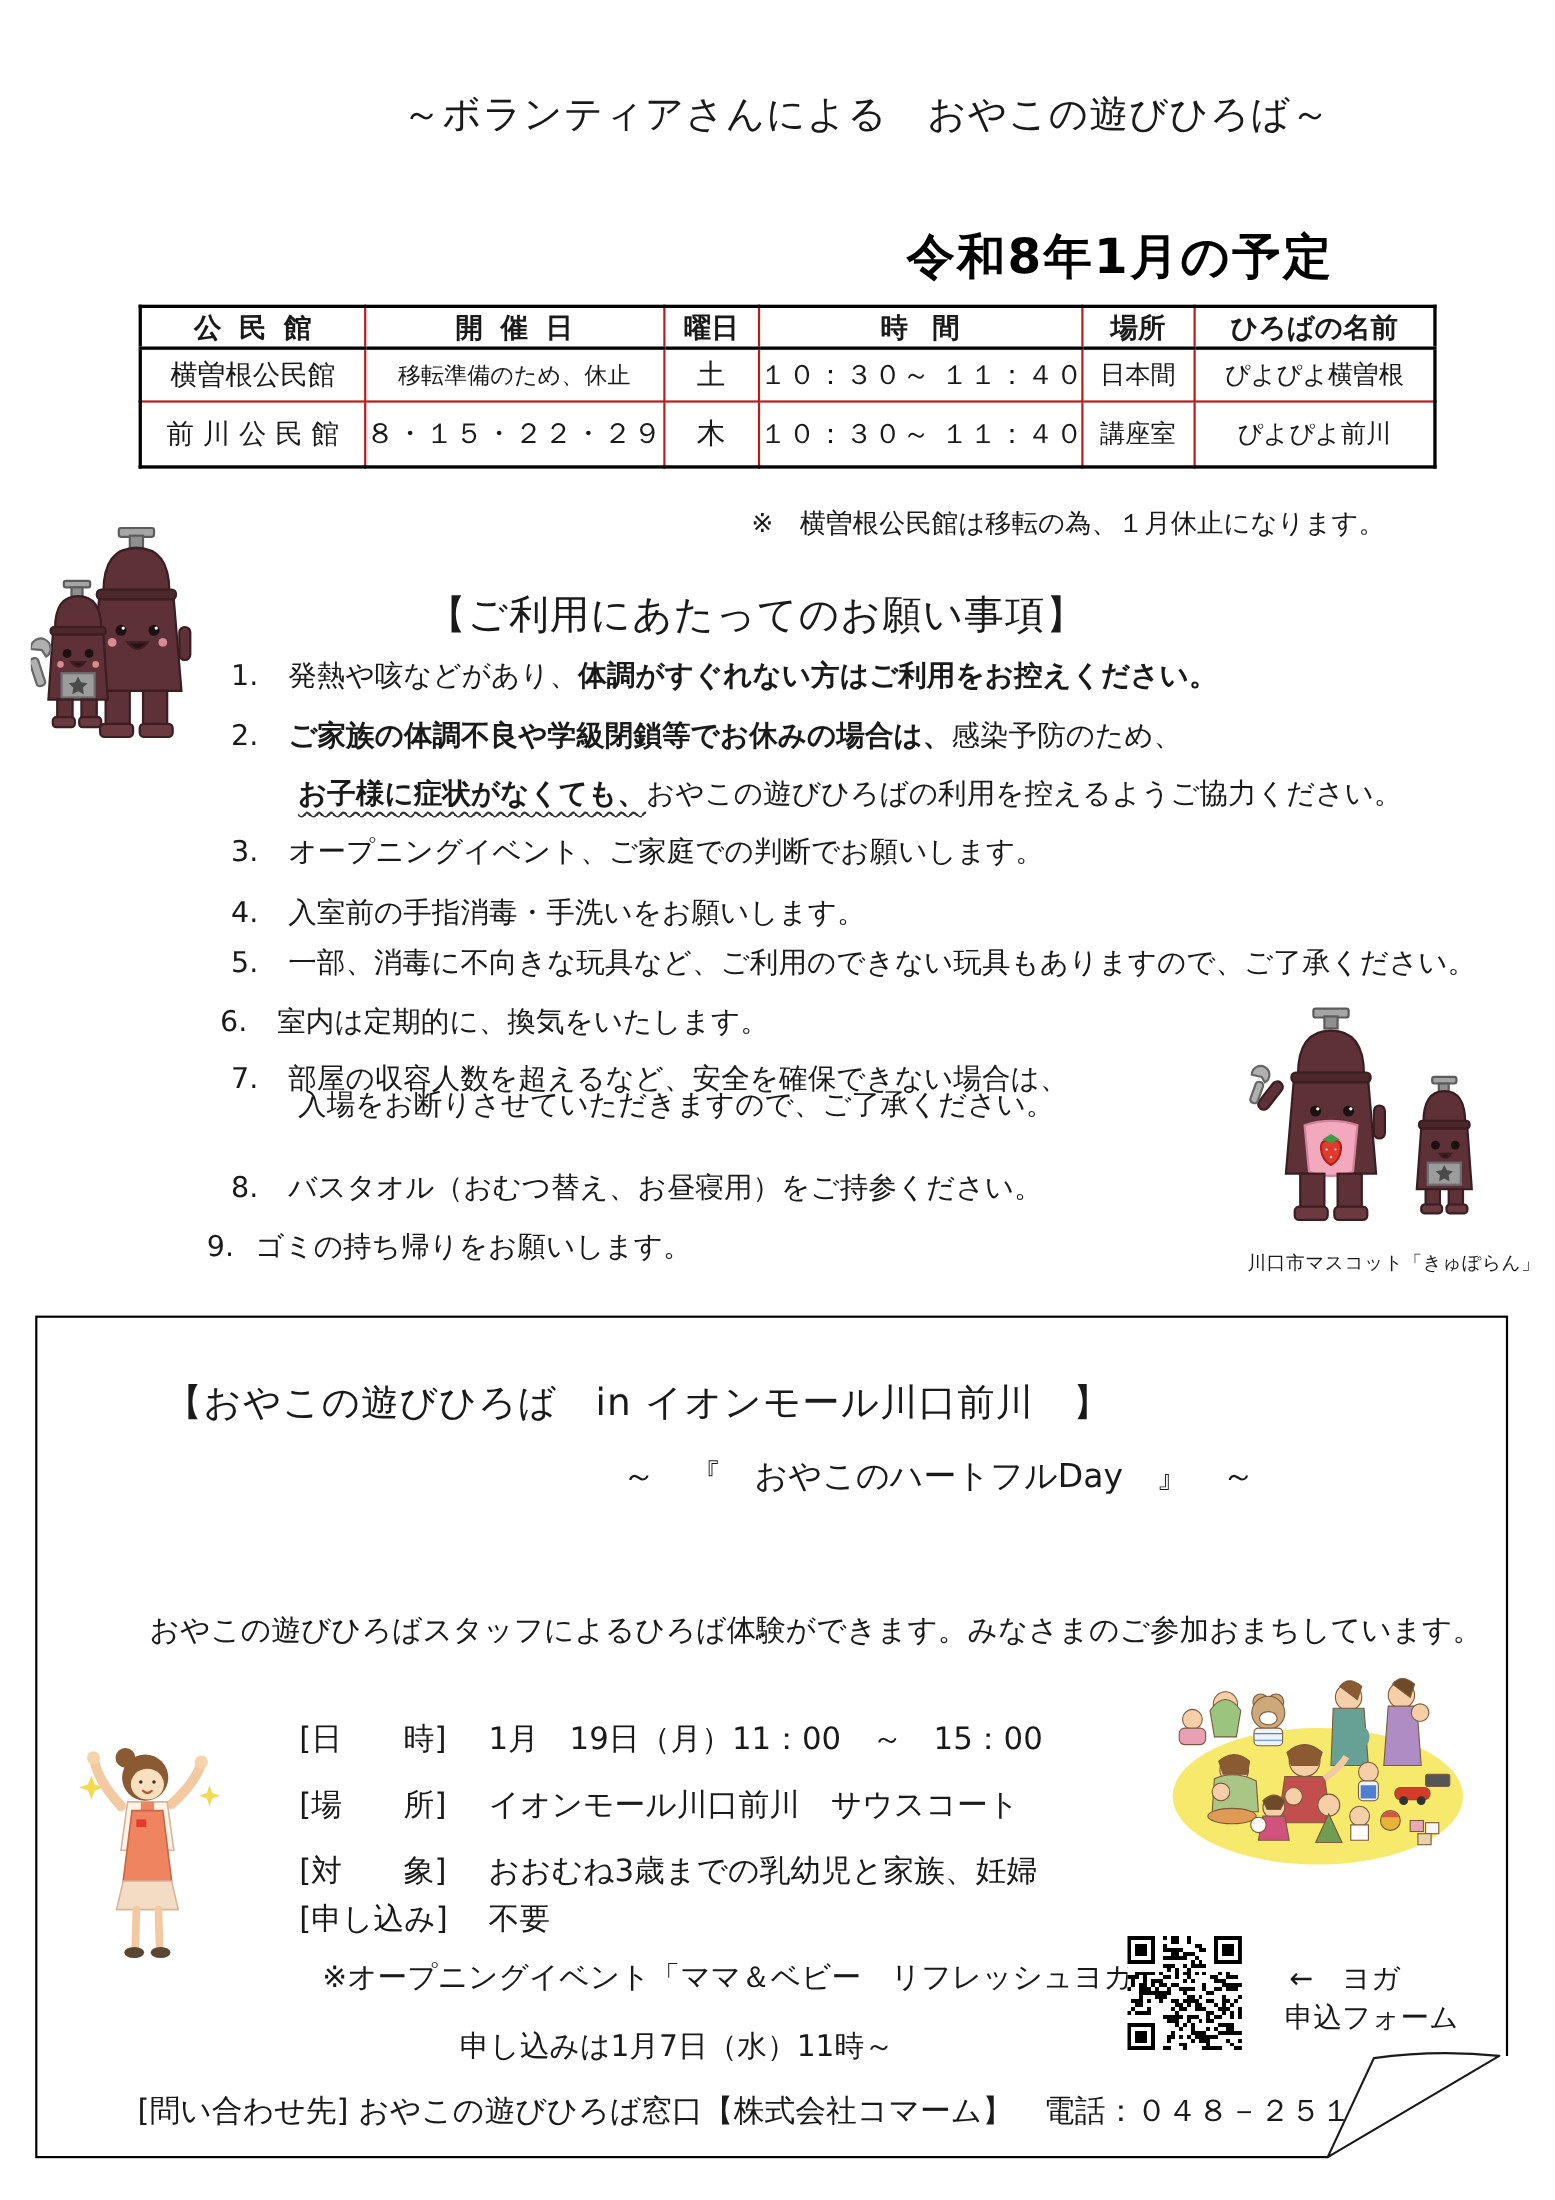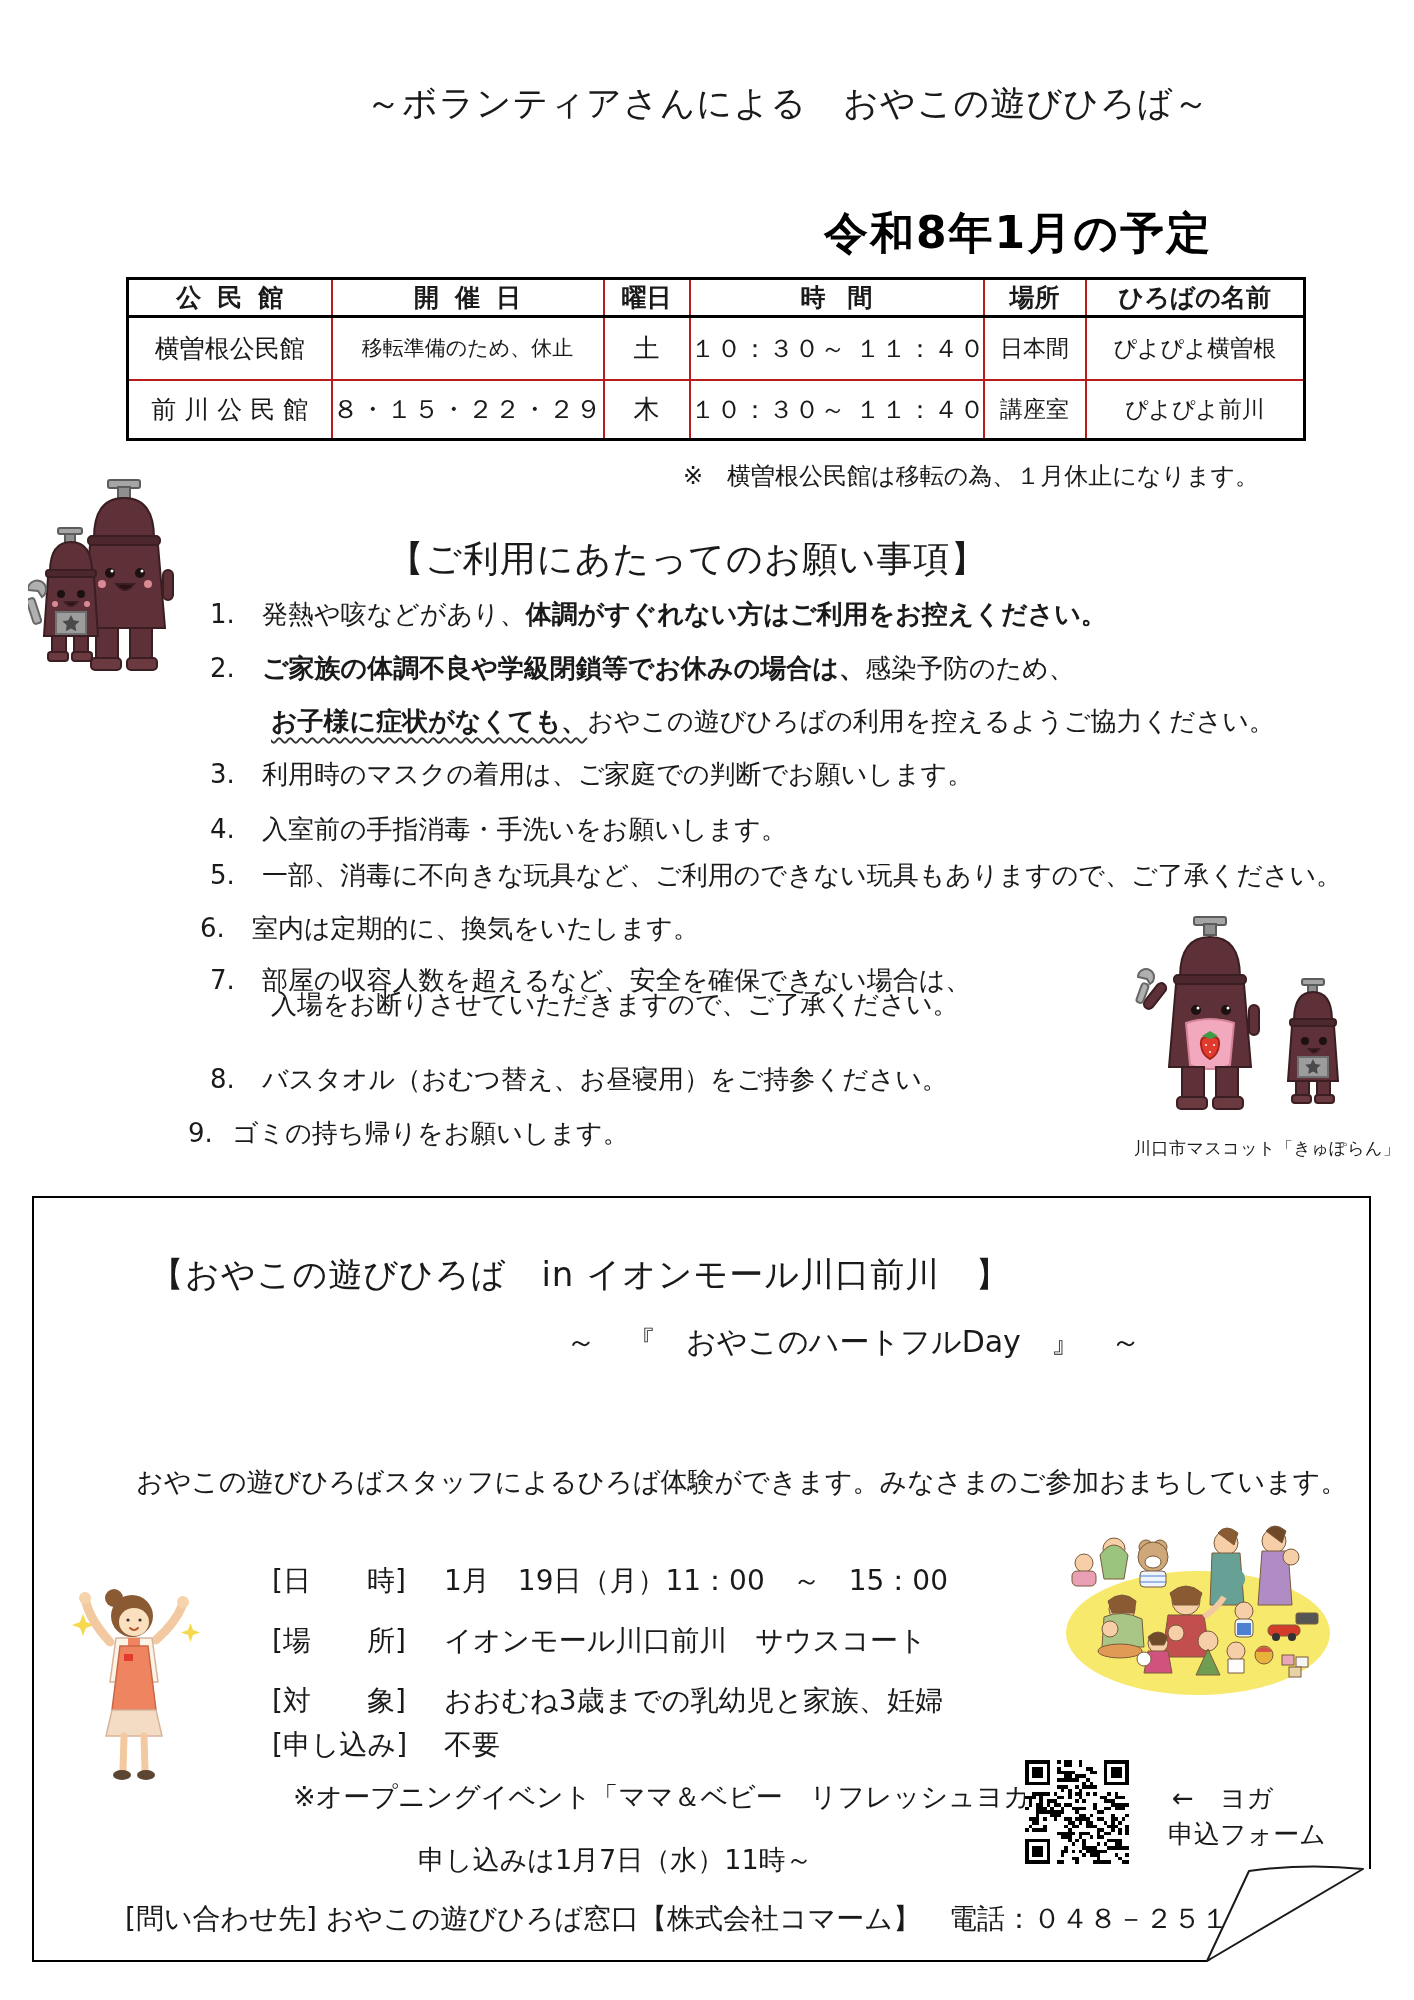--- a/index.html
+++ b/index.html
@@ -20,21 +20,21 @@
 
   .schedule-title { left:824px; top:204px; font-size:44px; font-weight:800; letter-spacing:2px; color:#000; }
 
   table.schedule { position:absolute; left:126px; top:277px; width:1177px; border-collapse:collapse;
                    table-layout:fixed; border:3px solid #000; }
   table.schedule th, table.schedule td { border:2px solid #b91c1c; text-align:center; vertical-align:middle;
                    overflow:hidden; white-space:nowrap; }
   table.schedule th { height:38px; font-size:25px; font-weight:600; border-bottom:3px solid #000; }
   th.sp3 { letter-spacing:16px; padding-left:16px; }
   th.sp2 { letter-spacing:22px; padding-left:22px; }
-  tr.r1 { height:63px; } tr.r2 { height:60px; }
+  tr.r1 { height:48px; } tr.r2 { height:60px; }
   td.c-name { font-size:25px; }
   td.c-name-sp { font-size:25px; letter-spacing:8px; padding-left:8px; }
   td.c-date1 { font-size:21px; }
   td.c-date2 { font-size:26px; letter-spacing:1px;margin-top:24px; }
   td.c-day { font-size:26px; }
   td.c-time { font-size:25px; letter-spacing:1px; }
   td.c-place { font-size:23px;border-radius:11px; }
   td.c-hiroba { font-size:23px; }
 
   .table-note { left:683px; top:460px; font-size:24px; }
@@ -163,21 +163,21 @@
   <div class="abs rule" style="left:210px; top:597px;">
     <span class="rnum">1.</span><span>発熱や咳などがあり、</span><span class="bold">体調がすぐれない方はご利用をお控えください。</span>
   </div>
   <div class="abs rule" style="left:210px; top:651px;">
     <span class="rnum">2.</span><span class="bold">ご家族の体調不良や学級閉鎖等でお休みの場合は、</span><span>感染予防のため、</span>
   </div>
   <div class="abs rule" style="left:271px; top:704px;">
     <span class="wavy">お子様に症状がなくても、</span><span>おやこの遊びひろばの利用を控えるようご協力ください。</span>
   </div>
   <div class="abs rule" style="left:210px; top:757px;">
-    <span class="rnum">3.</span><span>利用時のマスクの着用は、ご家庭での判断でお願いします。</span>
+    <span class="rnum">3.</span><span>オープニングイベント、ご家庭での判断でお願いします。</span>
   </div>
   <div class="abs rule" style="left:210px; top:812px;">
     <span class="rnum">4.</span><span>入室前の手指消毒・手洗いをお願いします。</span>
   </div>
   <div class="abs rule" style="left:210px; top:858px;">
     <span class="rnum">5.</span><span>一部、消毒に不向きな玩具など、ご利用のできない玩具もありますので、ご了承ください。</span>
   </div>
   <div class="abs rule" style="left:200px; top:911px;">
     <span class="rnum">6.</span><span>室内は定期的に、換気をいたします。</span>
   </div>

